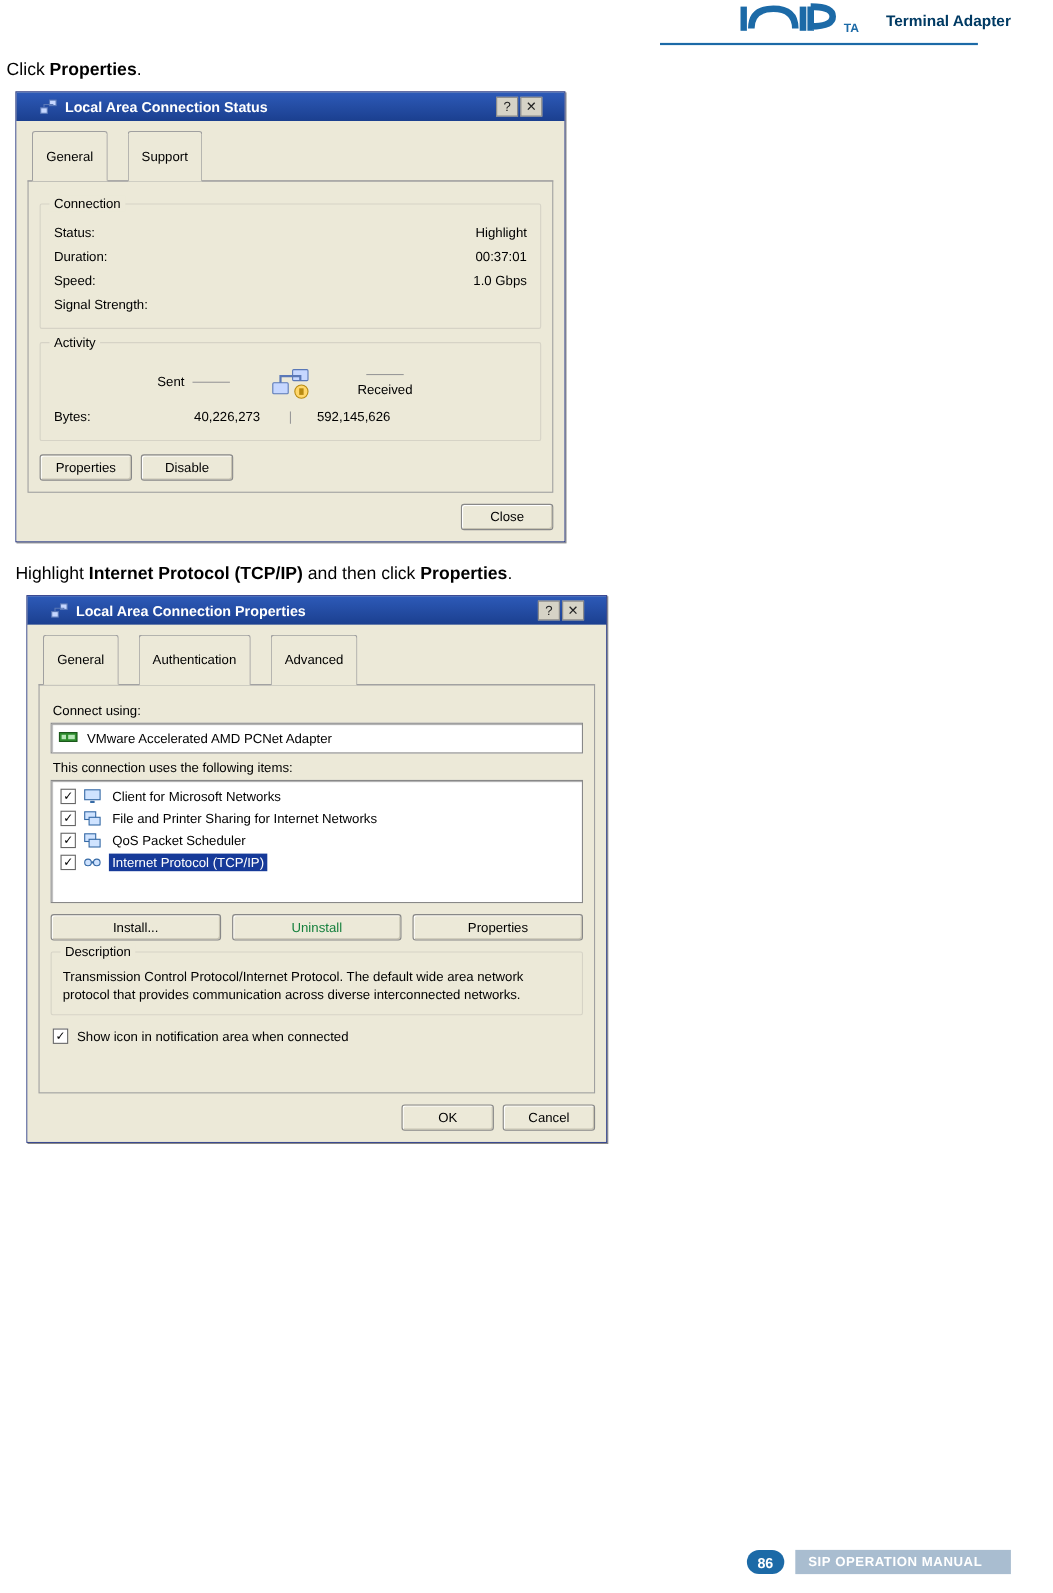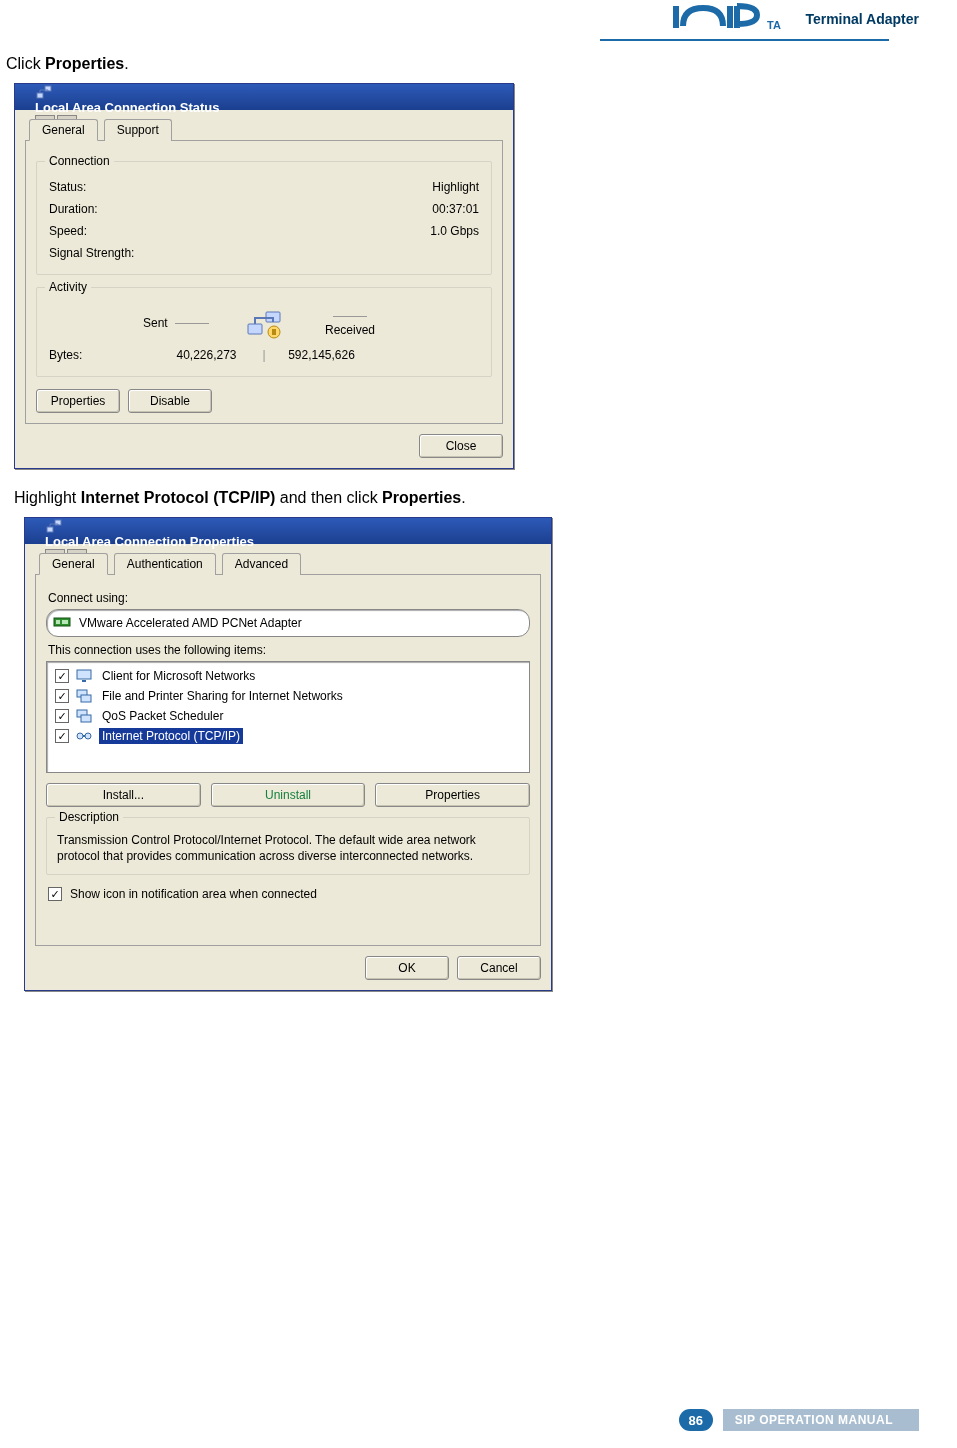--- a/index.html
+++ b/index.html
@@ -56,24 +56,23 @@
     border: 1px solid #2a3a8a;
     background: #ece9d8;
     box-shadow: 1px 1px 0 #888;
     font-family: Tahoma, Arial, sans-serif;
     font-size: 12px;
   }
   .win-titlebar {
     height: 26px;
     background: linear-gradient(#2d5ab8, #1b3f8f);
     display: flex;
-    align-items: flex-start;
+    align-items: center;
     padding: 0 20px;
     color: #fff;
-    flex-direction: column;
   }
   .title-icon {
     width: 18px; height: 18px;
     margin-right: 6px;
     display: inline-flex;
     align-items: center;
     justify-content: center;
   }
   .win-title {
     flex: 1;
@@ -101,25 +100,25 @@
     background: #ece9d8;
   }
 
   .tabstrip {
     display: flex;
     border-bottom: 1px solid #a0a0a0;
     padding-left: 4px;
     margin-bottom: -1px;
   }
   .tab {
-    padding: 3px 12px;
+    padding: 15px 12px;
     border: 1px solid #a0a0a0;
     border-bottom: none;
     background: #ece9d8;
-    margin-right: 6px;
+    margin-right: 18px;
     position: relative;
     top: 1px;
     border-radius: 3px 3px 0 0;
     cursor: default;
   }
   .tab.active {
     background: #ece9d8;
     border-bottom: 1px solid #ece9d8;
   }
   .tab-panel {
@@ -202,21 +201,20 @@
     border: 1px solid #888;
     background: #fff;
     box-shadow: inset 1px 1px 1px #aaa;
     padding: 4px 6px;
   }
   .adapter-box {
     display: flex;
     align-items: center;
     gap: 8px;
     height: 28px;
-    border-radius: 12px;
   }
 
   .list-box {
     height: 112px;
     overflow: hidden;
   }
   .list-item {
     display: flex;
     align-items: center;
     gap: 6px;

